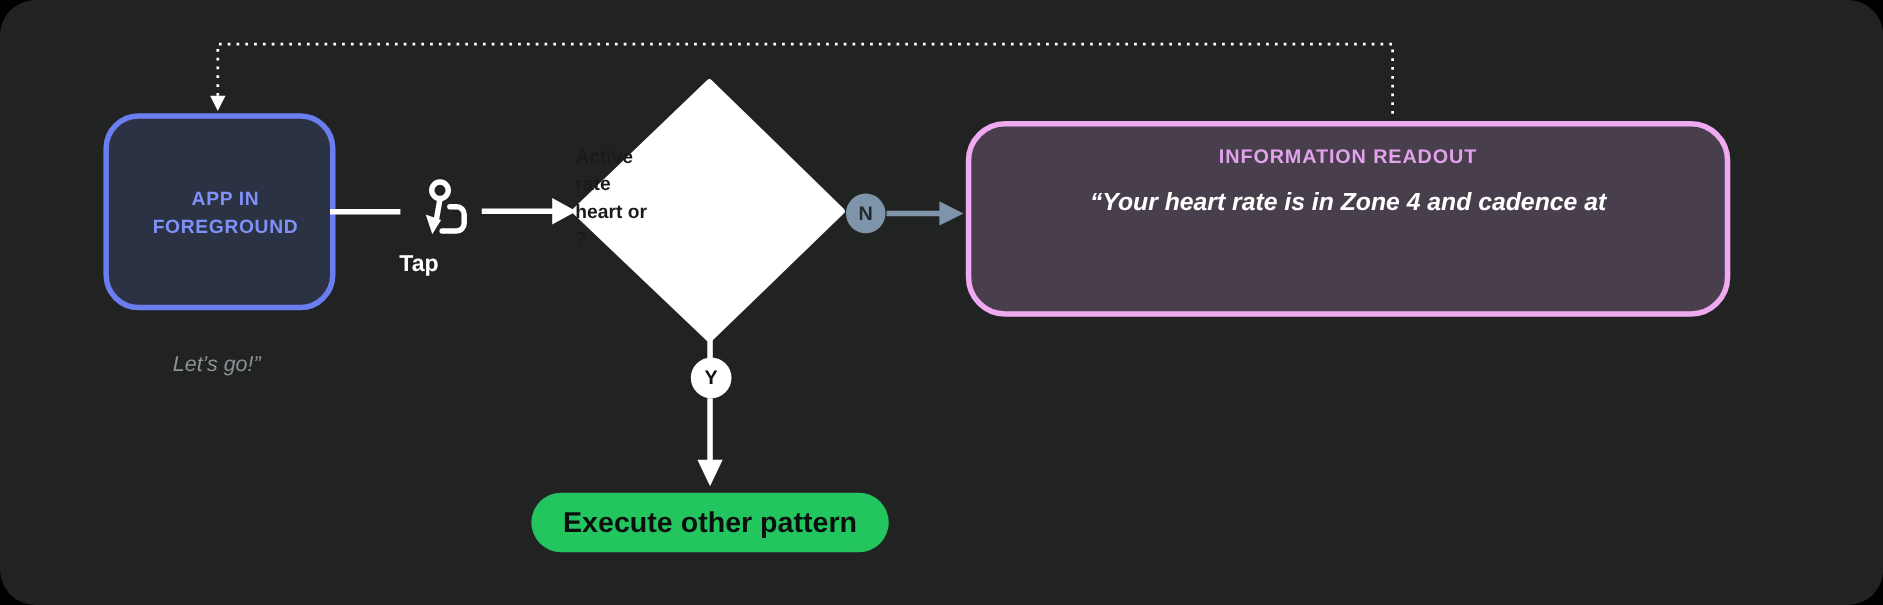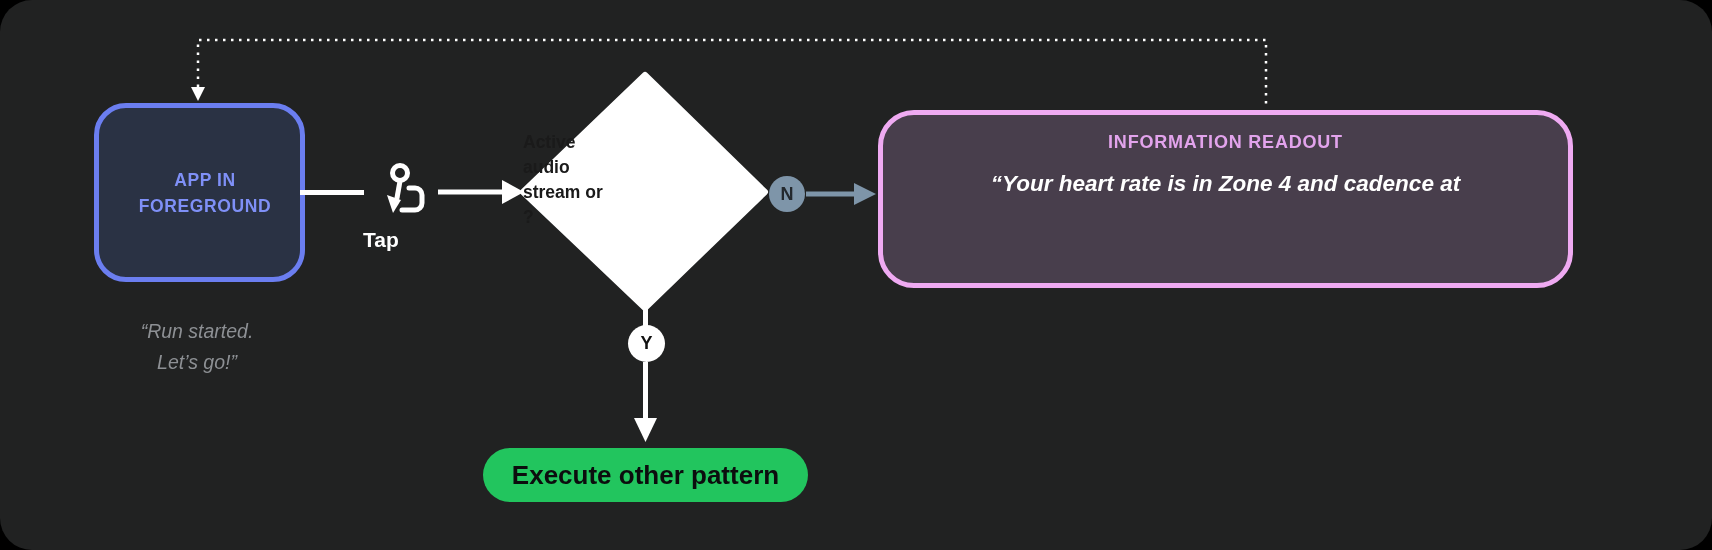--- a/index.html
+++ b/index.html
@@ -103,21 +103,20 @@
   <svg class="abs" style="left:186px; top:30px;" width="1100" height="90">
     <path d="M12,57 V10 H1080 V78" fill="none" stroke="#ffffff" stroke-width="2.5" stroke-dasharray="2.5 5.5"></path>
     <polygon points="5,57 19,57 12,71" fill="#ffffff"></polygon>
   </svg>
 
   <div class="abs app-node">
     <div class="line">APP IN</div>
     <div class="line">FOREGROUND</div>
   </div>
   <div class="abs app-caption">
-    <div>“Run started.</div>
     <div>Let’s go!”</div>
   </div>
 
   <div class="abs hline" style="left:300px; top:190px; width:64px;"></div>
 
   <svg class="abs" style="left:376px; top:162px;" width="54" height="62" viewBox="0 0 54 62">
     <g fill="none" stroke="#ffffff" stroke-width="5" stroke-linecap="round" stroke-linejoin="round">
       <circle cx="24" cy="11" r="7.5"></circle>
       <path d="M24,19 L21,36"></path>
       <path d="M33,26 h6 a7,7 0 0 1 7,7 v8 a7,7 0 0 1 -7,7 h-13"></path>
@@ -129,22 +128,22 @@
   <svg class="abs" style="left:436px; top:178px;" width="92" height="28">
     <line x1="2" y1="14" x2="68" y2="14" stroke="#ffffff" stroke-width="5"></line>
     <polygon points="66,2 66,26 88,14" fill="#ffffff"></polygon>
   </svg>
 
   <svg class="abs" style="left:510px; top:62px;" width="270" height="258">
     <polygon points="135,13 255,130 135,246 13,130" fill="#ffffff" stroke="#ffffff" stroke-width="6" stroke-linejoin="round"></polygon>
   </svg>
   <div class="abs diamond-text">
     <div>Active</div>
-    <div>audio</div>
-    <div>stream or</div>
+    <div>rate</div>
+    <div>heart or</div>
     <div>?</div>
   </div>
 
   <div class="abs badge badge-n">
     <span>N</span>
   </div>
   <svg class="abs" style="left:804px; top:180px;" width="76" height="28">
     <line x1="2" y1="14" x2="52" y2="14" stroke="#7e95a9" stroke-width="5"></line>
     <polygon points="50,3 50,25 72,14" fill="#7e95a9"></polygon>
   </svg>

